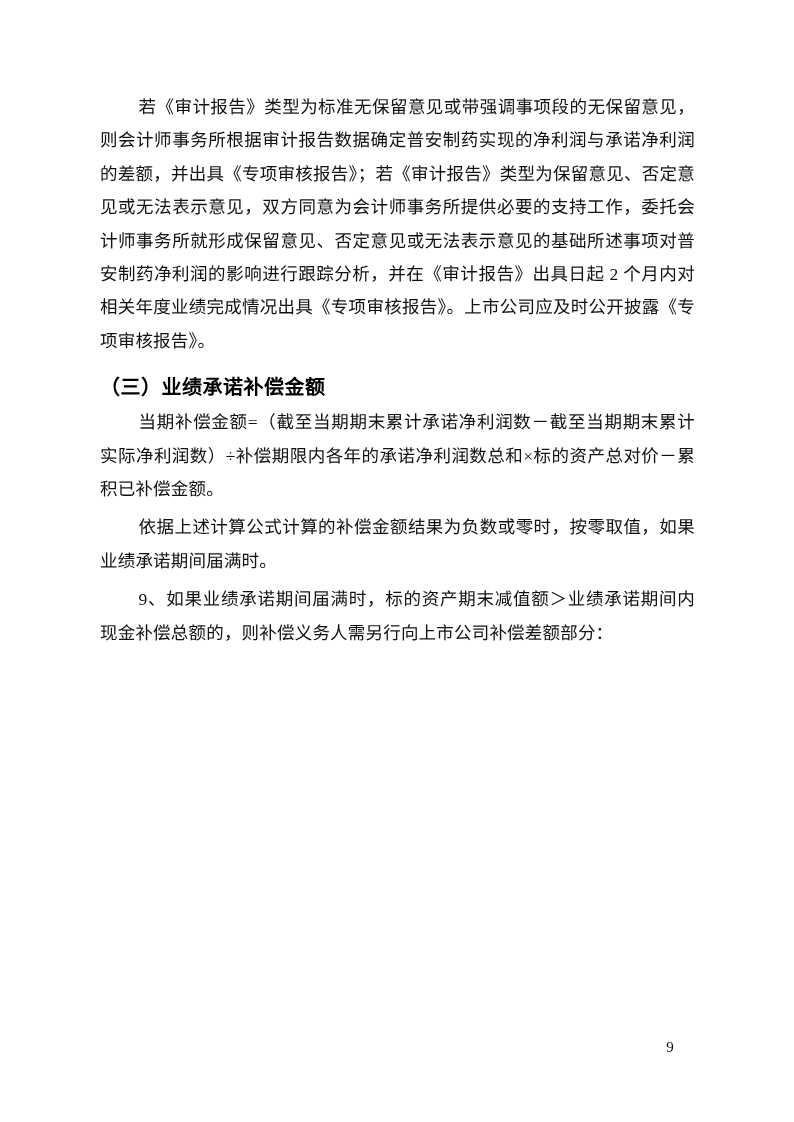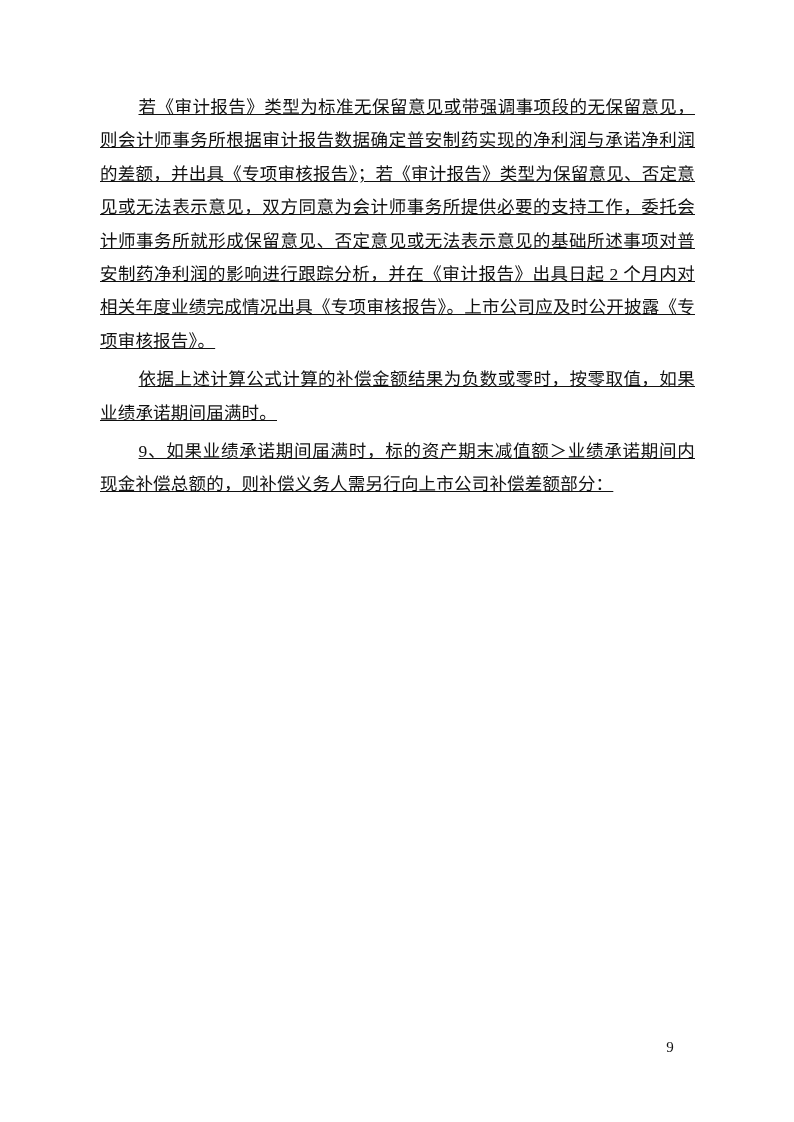--- a/index.html
+++ b/index.html
@@ -14,21 +14,20 @@
   }
   .page {
     position: relative;
     width: 794px;
     height: 984px;
     box-sizing: border-box;
     padding: 91px 99px 0 100px;
     background: #ffffff;
     color: #111111;
     font-family: "Liberation Serif", "DejaVu Serif", serif;
-    text-decoration: underline;
   }
   p.body-para {
     margin: 0;
     font-size: 17.5px;
     line-height: 33.4px;
     text-align: justify;
     text-justify: inter-ideograph;
     text-indent: 2.2em;
     letter-spacing: 0.2px;
     word-break: break-all;
@@ -56,22 +55,24 @@
     color: #111111;
   }
 </style>
 </head>
 <body>
 
 <div class="page">
 
   <p class="body-para">若《审计报告》类型为标准无保留意见或带强调事项段的无保留意见，则会计师事务所根据审计报告数据确定普安制药实现的净利润与承诺净利润的差额，并出具《专项审核报告》；若《审计报告》类型为保留意见、否定意见或无法表示意见，双方同意为会计师事务所提供必要的支持工作，委托会计师事务所就形成保留意见、否定意见或无法表示意见的基础所述事项对普安制药净利润的影响进行跟踪分析，并在《审计报告》出具日起 2 个月内对相关年度业绩完成情况出具《专项审核报告》。上市公司应及时公开披露《专项审核报告》。</p>
 
+  <h2 class="section-heading">（三）业绩承诺补偿金额</h2>
 
 
+  <p class="body-para">当期补偿金额=（截至当期期末累计承诺净利润数－截至当期期末累计实际净利润数）÷补偿期限内各年的承诺净利润数总和×标的资产总对价－累积已补偿金额。</p>
 
   <p class="body-para">依据上述计算公式计算的补偿金额结果为负数或零时，按零取值，如果业绩承诺期间届满时。</p>
 
 
 
 
   <p class="body-para">9、如果业绩承诺期间届满时，标的资产期末减值额＞业绩承诺期间内现金补偿总额的，则补偿义务人需另行向上市公司补偿差额部分：</p>
 
   <div class="page-number">9</div>
 

